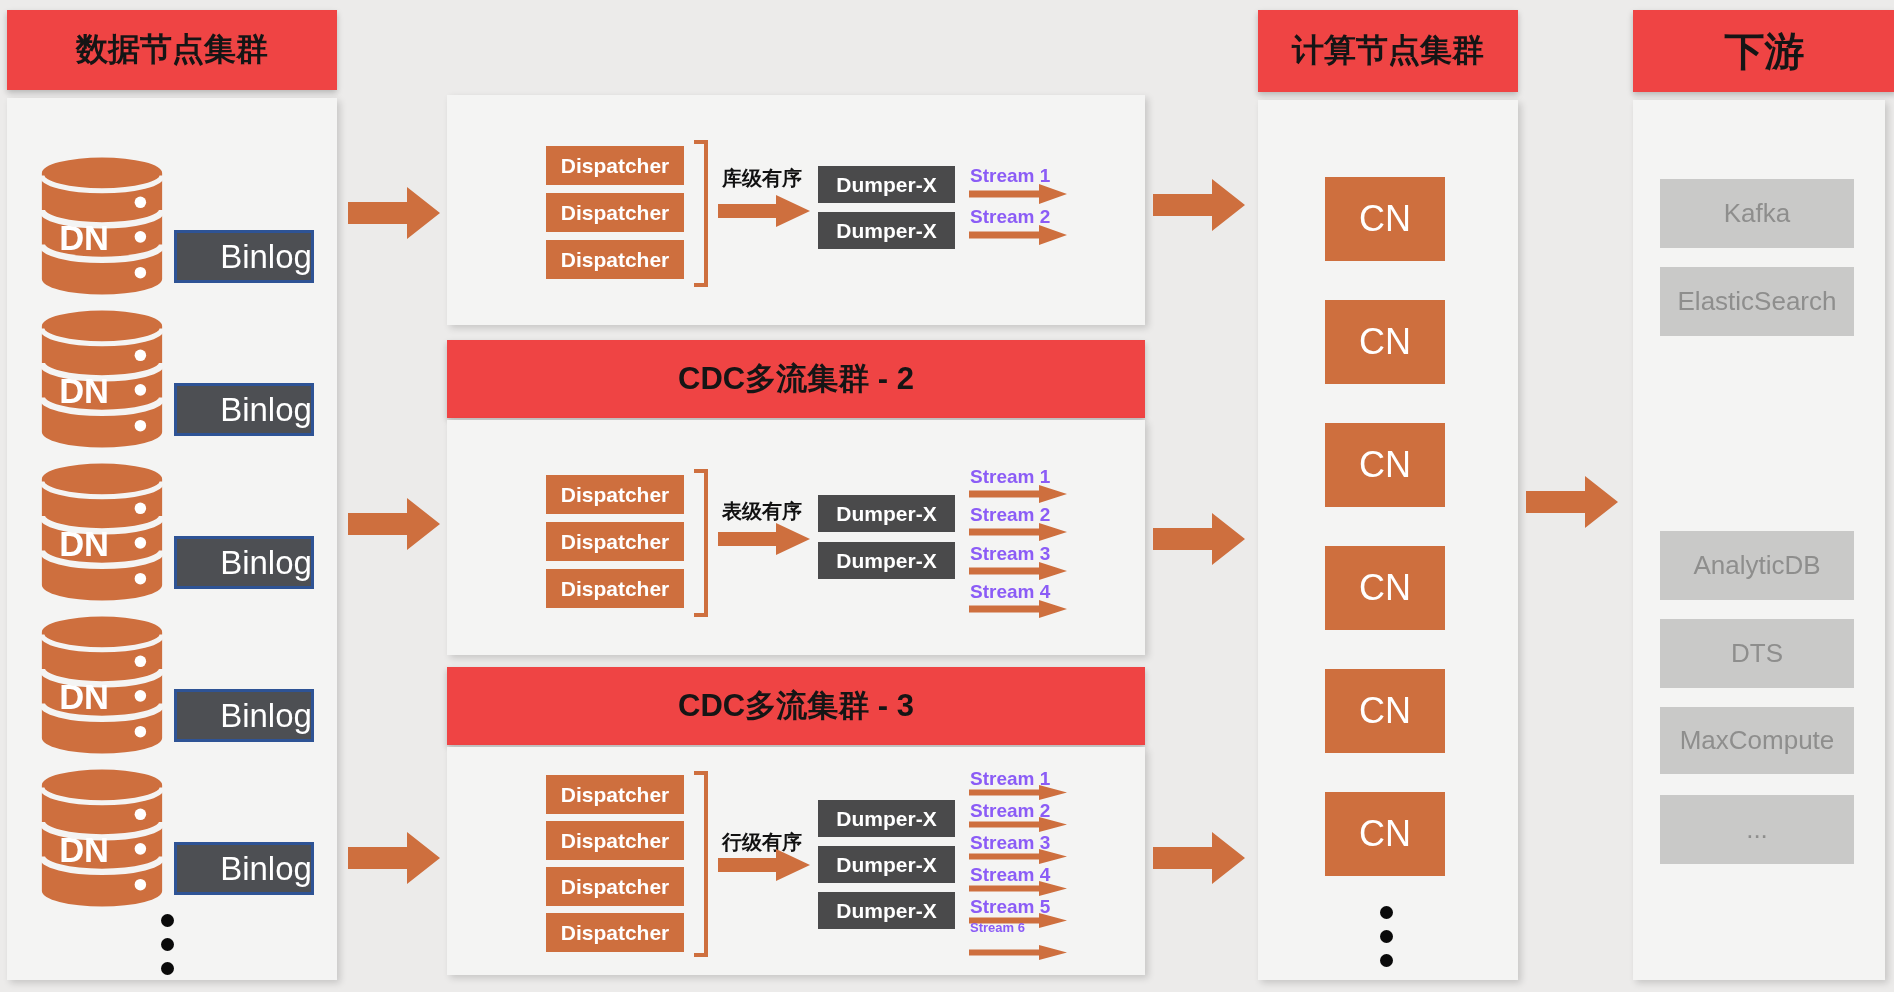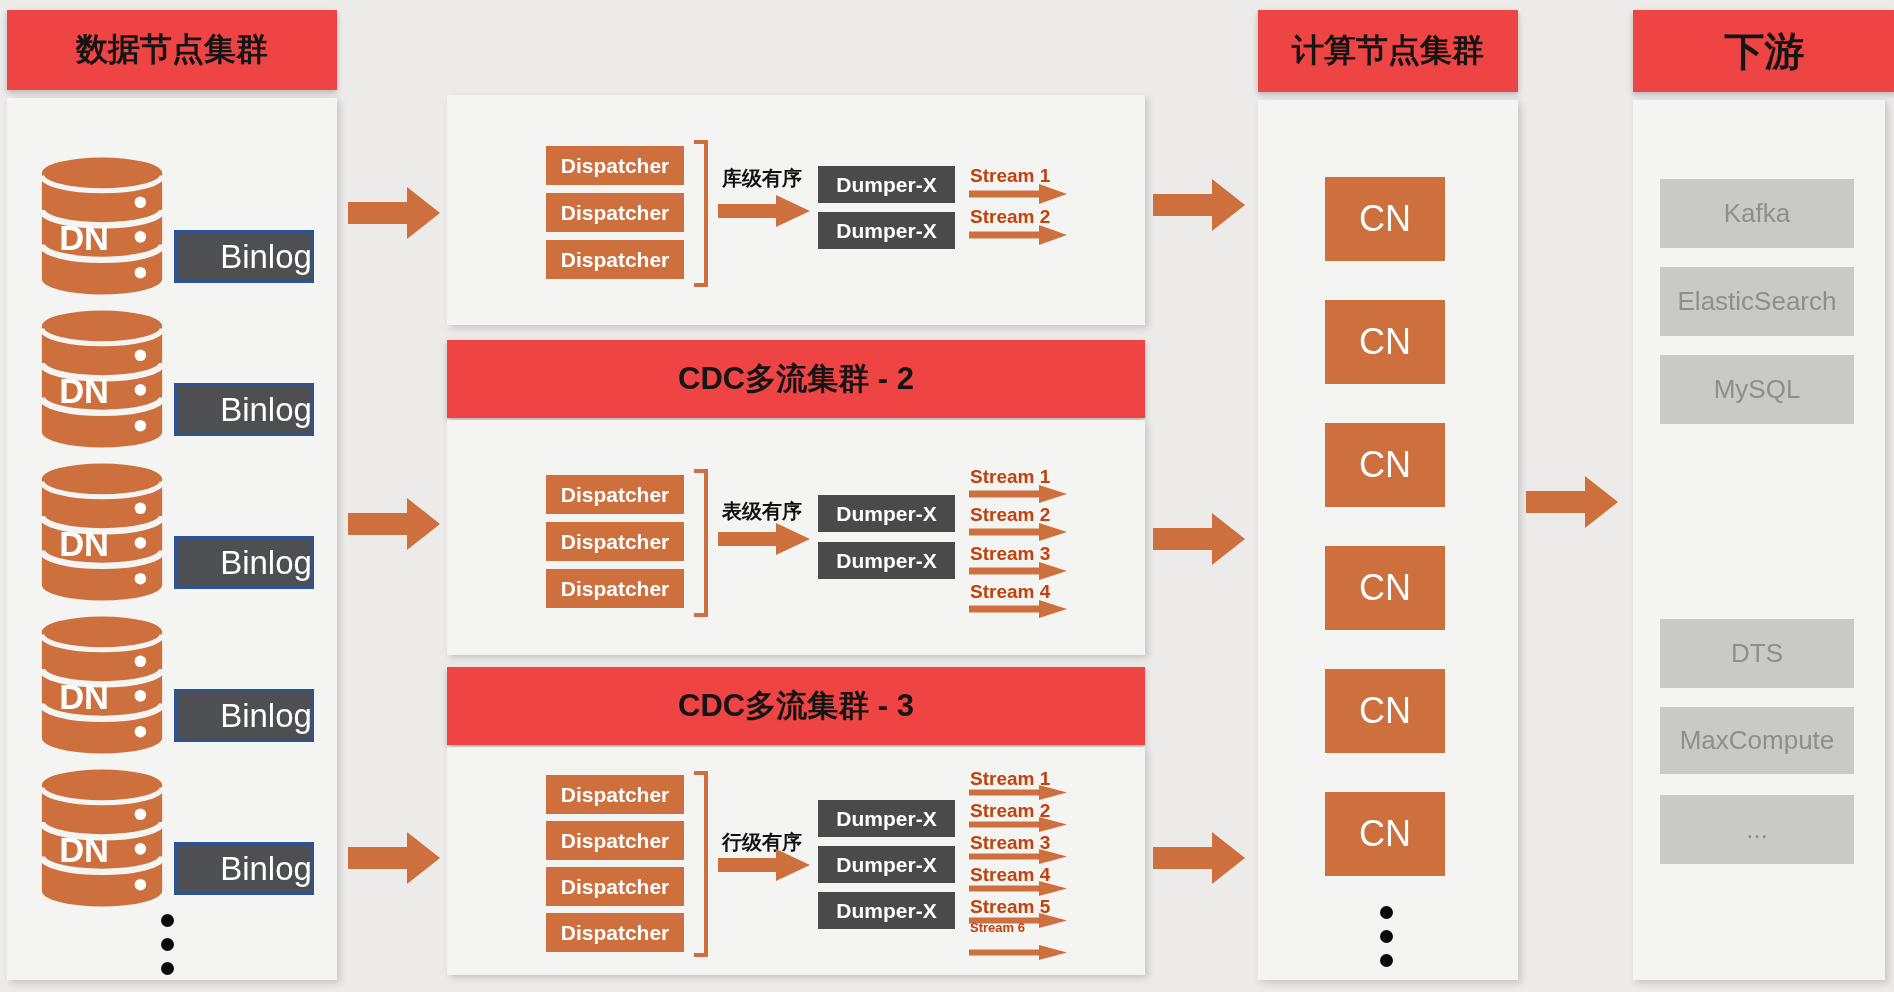--- a/index.html
+++ b/index.html
@@ -48,21 +48,21 @@
     position: absolute;
     border: 4px solid #CE6F3E;
     border-left: none;
   }
   .olabel {
     position: absolute;
     color: #111; font-weight: 700; text-align: center; white-space: nowrap;
   }
   .slabel {
     position: absolute;
-    color: #c2410c; font-weight: 700; white-space: nowrap;
+    color: #8b5cf6; font-weight: 700; white-space: nowrap;
   }
   .arrow { position: absolute; line-height: 0; }
   .gbox {
     position: absolute;
     background: #C9C9C8; color: #8E8E8D;
     display: flex; align-items: center; justify-content: center;
     white-space: nowrap;
   }
   .dot {
     position: absolute;
@@ -315,22 +315,22 @@
     </div>
     <div class="obox" style="left:1325px;top:792px;width:120px;height:84px;font-size:36px;font-weight:500">
      <span>CN</span>
     </div>
     <div class="gbox" style="left:1660px;top:179px;width:194px;height:69px;font-size:26px">
      <span>Kafka</span>
     </div>
     <div class="gbox" style="left:1660px;top:267px;width:194px;height:69px;font-size:26px">
      <span>ElasticSearch</span>
     </div>
-    <div class="gbox" style="left:1660px;top:355px;width:194px;height:69px;font-size:26px">
-     <span>MySQL</span>
+    <div class="gbox" style="left:1660px;top:531px;width:194px;height:69px;font-size:26px">
+     <span>AnalyticDB</span>
     </div>
     <div class="gbox" style="left:1660px;top:619px;width:194px;height:69px;font-size:26px">
      <span>DTS</span>
     </div>
     <div class="gbox" style="left:1660px;top:707px;width:194px;height:67px;font-size:26px">
      <span>MaxCompute</span>
     </div>
     <div class="gbox" style="left:1660px;top:795px;width:194px;height:69px;font-size:26px">
      <span>...</span>
     </div>

